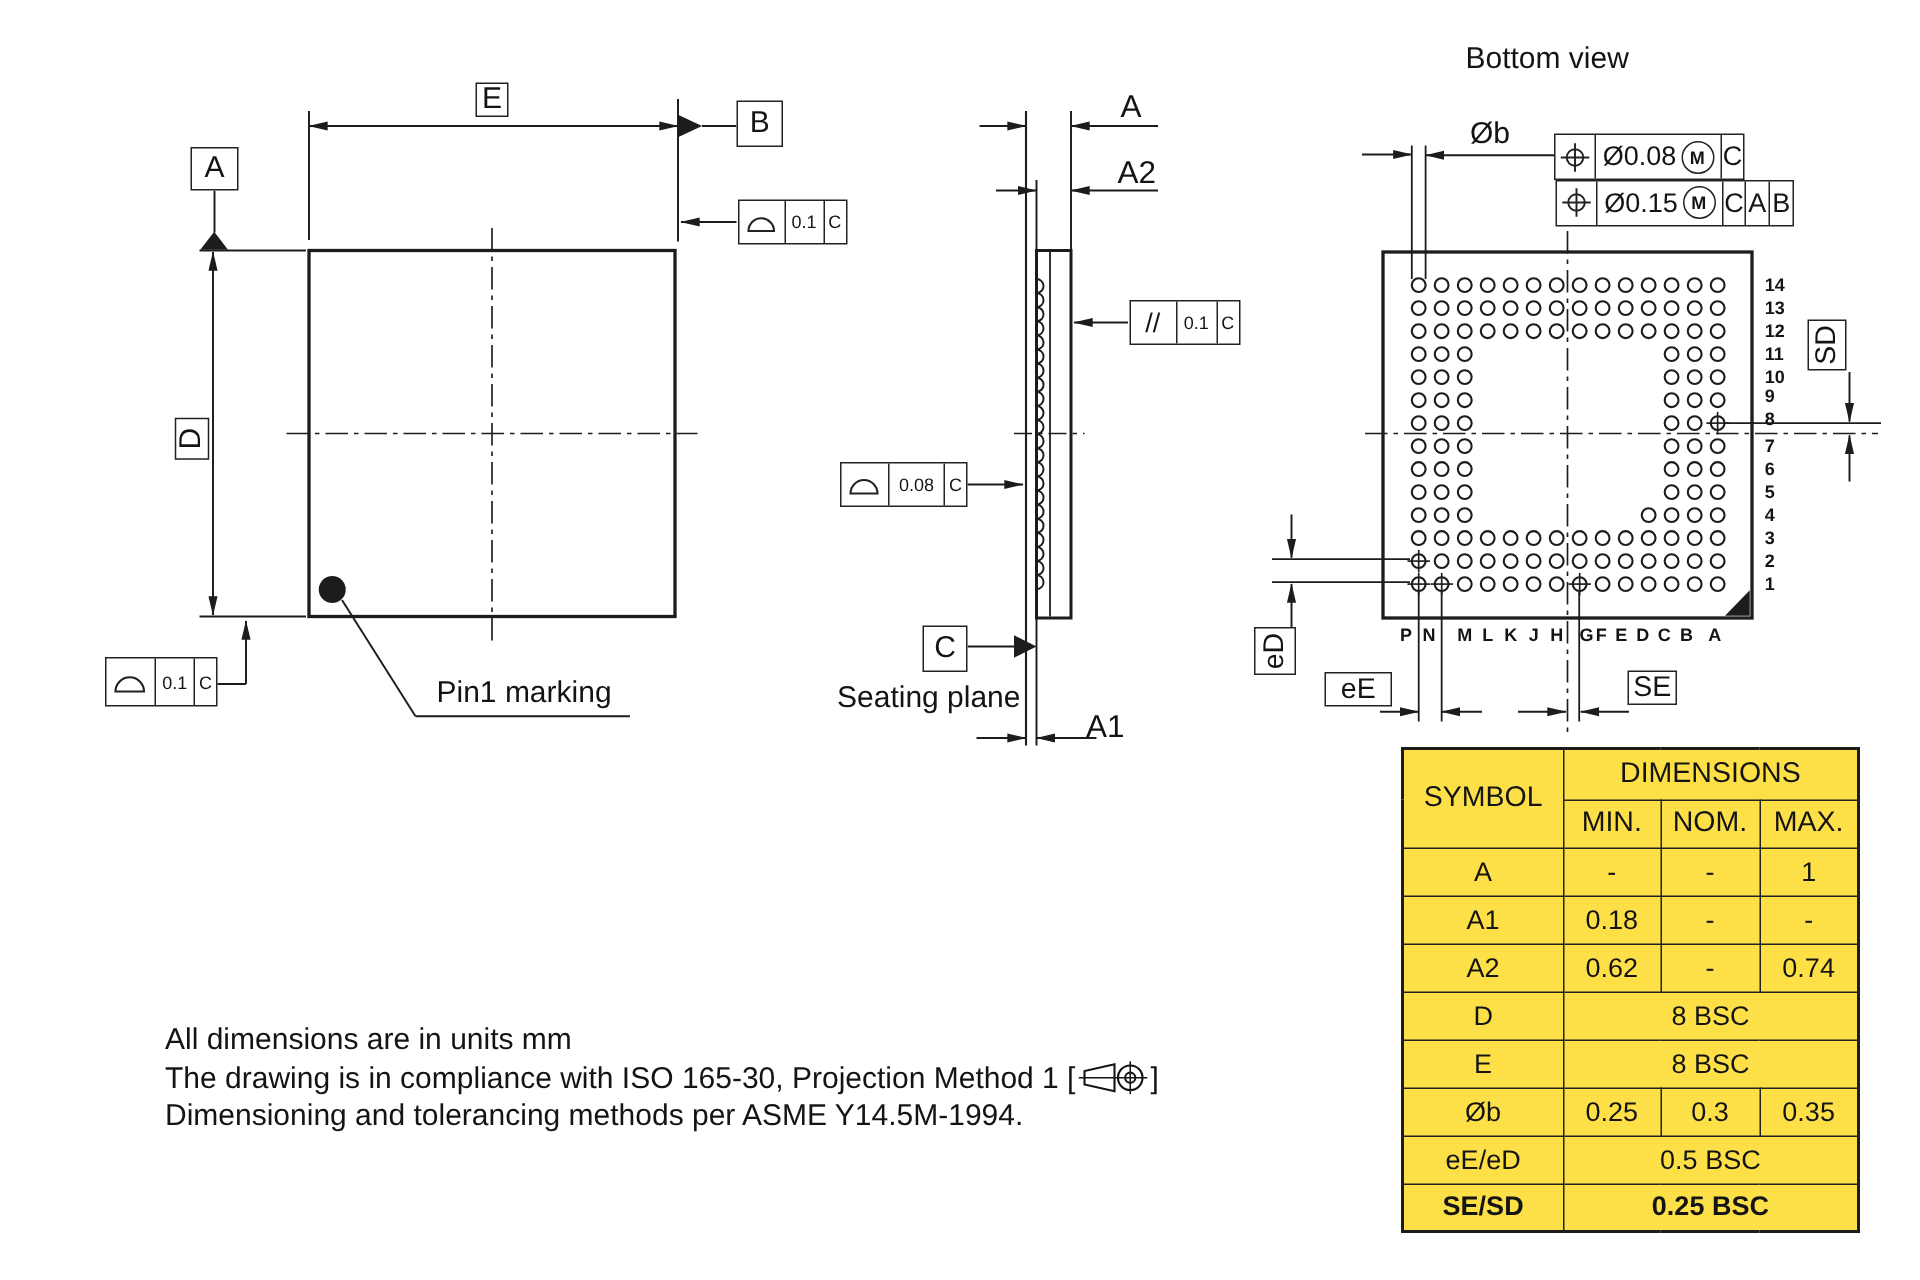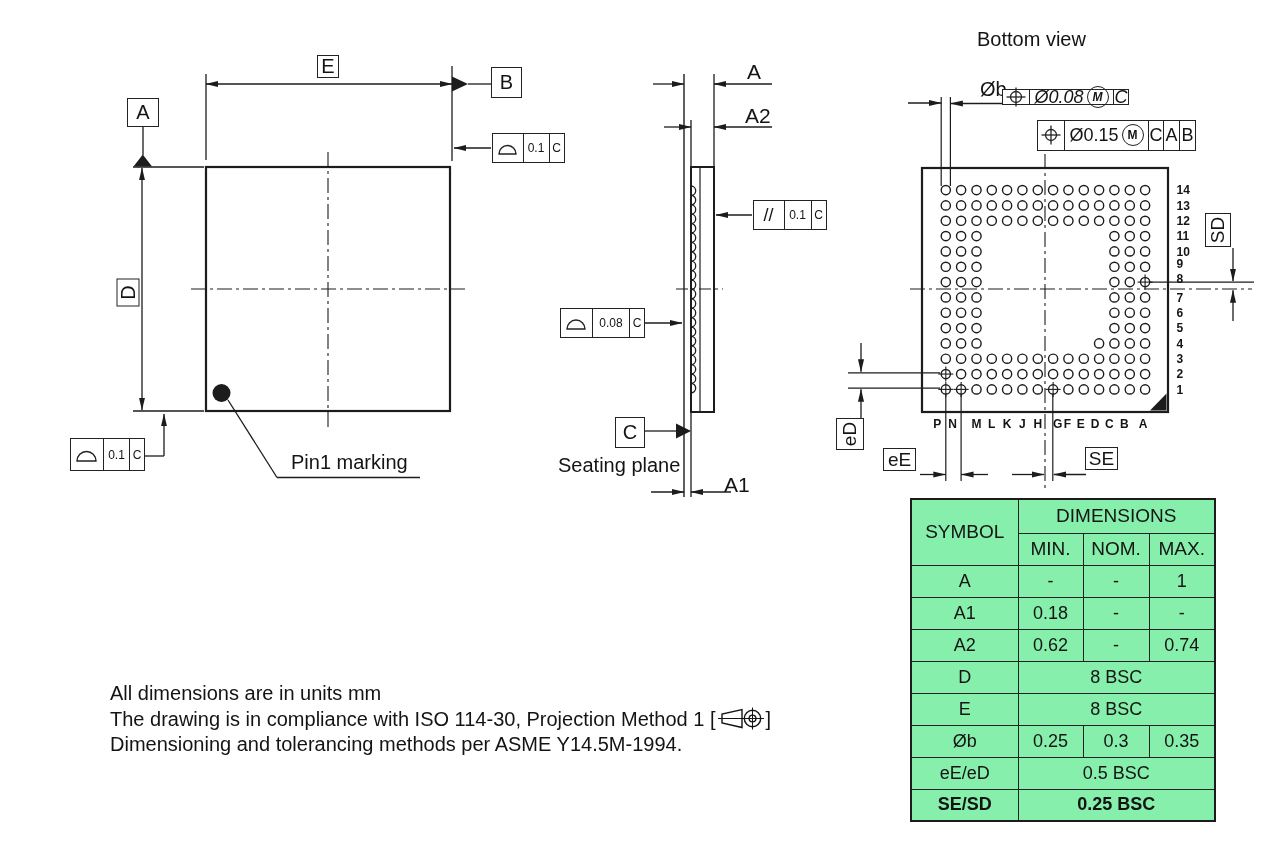--- a/index.html
+++ b/index.html
@@ -13,22 +13,22 @@
        align-items:center;justify-content:center;font-size:20px;box-sizing:border-box;}
   .rot{transform:rotate(-90deg);}
   .fcf{position:absolute;display:flex;align-items:stretch;border:1.6px solid #222;
        background:#fff;box-sizing:border-box;}
   .fcf .cell{display:flex;align-items:center;justify-content:center;box-sizing:border-box;
        font-size:12px;}
   .fcf .cell + .cell{border-left:1.6px solid #222;}
   .fcf.pos .cell{font-size:18px;}
   .mcirc{width:20px;height:20px;border:1.6px solid #222;border-radius:50%;display:inline-flex;
        align-items:center;justify-content:center;font-size:12px;font-weight:700;margin-left:3px;}
-  table.dims{position:absolute;left:910px;top:498px;width:304px;border-collapse:collapse;
-       table-layout:fixed;background:#86efac;border:2.2px solid #1c1c1c;}
+  table.dims{position:absolute;left:934px;top:498px;width:304px;border-collapse:collapse;
+       table-layout:fixed;background:#fde047;border:2.2px solid #1c1c1c;}
   table.dims td{border:1.5px solid #222;text-align:center;vertical-align:middle;padding:0;
        font-size:18px;overflow:hidden;}
   table.dims td.hdr{font-size:19px;}
   .notes{position:absolute;left:110px;top:681px;font-size:20px;line-height:24px;color:#141414;}
   .noteline{white-space:nowrap;display:flex;align-items:center;}
   .projsym{margin:0 2px;}
 </style>
 </head>
 <body>
 
@@ -361,21 +361,21 @@
   </div>
 
   <div class="box" style="left:615px;top:417px;width:30px;height:31px;">
       <span>C</span>
     </div>
   <div class="lab f20" style="left:546px;top:454px;margin-left:12px;">Seating plane</div>
 
   <div class="lab f20" style="left:977px;top:28px;">Bottom view</div>
   <div class="lab f20" style="left:980px;top:78px;">Øb</div>
 
-  <div class="fcf pos" style="left:1002px;top:89px;height:16px;font-style:italic;">
+  <div class="fcf pos" style="left:1036px;top:89px;height:31px;">
     <div class="cell" style="width:26px;">
       <svg width="22" height="22" viewBox="0 0 22 22">
           <g stroke="#222" stroke-width="1.3" fill="none">
         <circle cx="11" cy="11" r="5.5"></circle>
             <line x1="11" y1="1.5" x2="11" y2="20.5"></line>
             <line x1="1.5" y1="11" x2="20.5" y2="11"></line>
           </g>
         </svg>
     </div>
     <div class="cell" style="width:84px;">
@@ -400,21 +400,21 @@
       <span class="mcirc">M</span>
     </div>
     <div class="cell" style="width:15px;">C</div>
     <div class="cell" style="width:16px;">A</div>
     <div class="cell" style="width:16px;">B</div>
   </div>
 
   <div class="box rot" style="left:833.5px;top:419.5px;width:32px;height:28px;font-size:19px;">
       <span>eD</span>
     </div>
-  <div class="box" style="left:883px;top:448px;width:33px;height:23px;font-size:19px;">
+  <div class="box" style="left:883px;top:448px;width:45px;height:23px;font-size:19px;">
       <span>eE</span>
     </div>
   <div class="box" style="left:1085px;top:447px;width:33px;height:23px;font-size:19px;">
       <span>SE</span>
     </div>
   <div class="box rot" style="left:1201px;top:217px;width:34px;height:26px;font-size:19px;">
       <span>SD</span>
     </div>
 
   <table class="dims">
@@ -475,21 +475,21 @@
         <tr style="height: 32px; font-weight: bold;">
           <td>SE/SD</td>
           <td colspan="3">0.25 BSC</td>
         </tr>
       </tbody>
   </table>
 
   <div class="notes">
     <div class="noteline">All dimensions are in units mm</div>
     <div class="noteline">
-      <span>The drawing is in compliance with ISO 114-30, Projection Method 1 [</span>
+      <span>The drawing is in compliance with ISO 165-30, Projection Method 1 [</span>
       <svg class="projsym" width="46" height="27" viewBox="0 0 46 27">
         <g stroke="#141414" fill="none">
           <line x1="0" y1="13.5" x2="46" y2="13.5" stroke-width="1"></line>
           <path d="M4,9 L4,18 L24,22.5 L24,4.5 Z" stroke-width="1.4"></path>
           <circle cx="34.5" cy="13.5" r="8.2" stroke-width="1.4"></circle>
           <circle cx="34.5" cy="13.5" r="3.4" stroke-width="1.4"></circle>
           <line x1="34.5" y1="2.5" x2="34.5" y2="24.5" stroke-width="1"></line>
         </g>
       </svg>
       <span>]</span>

